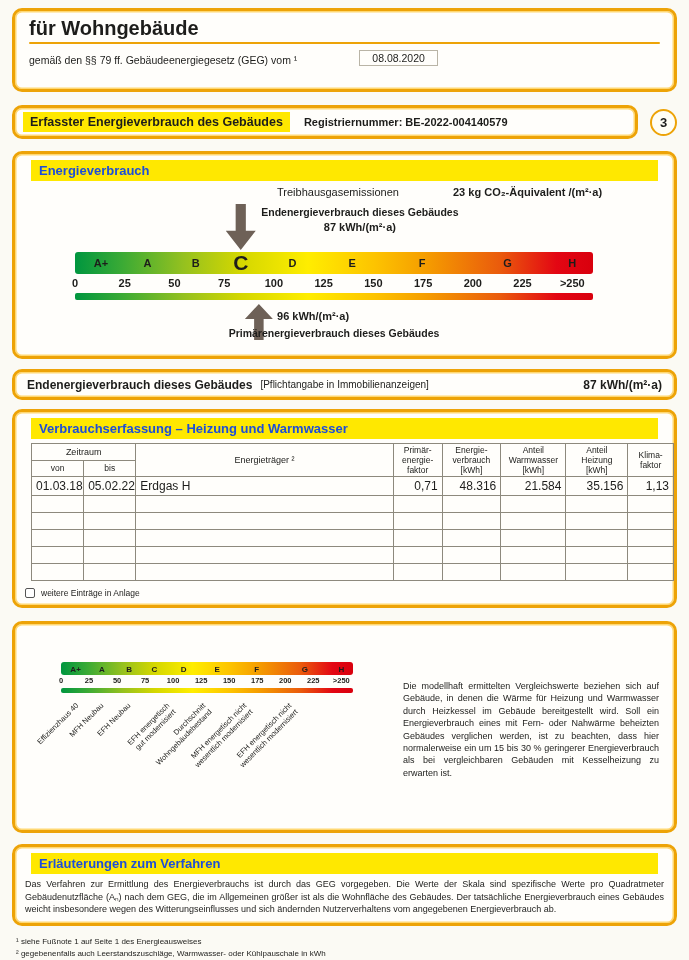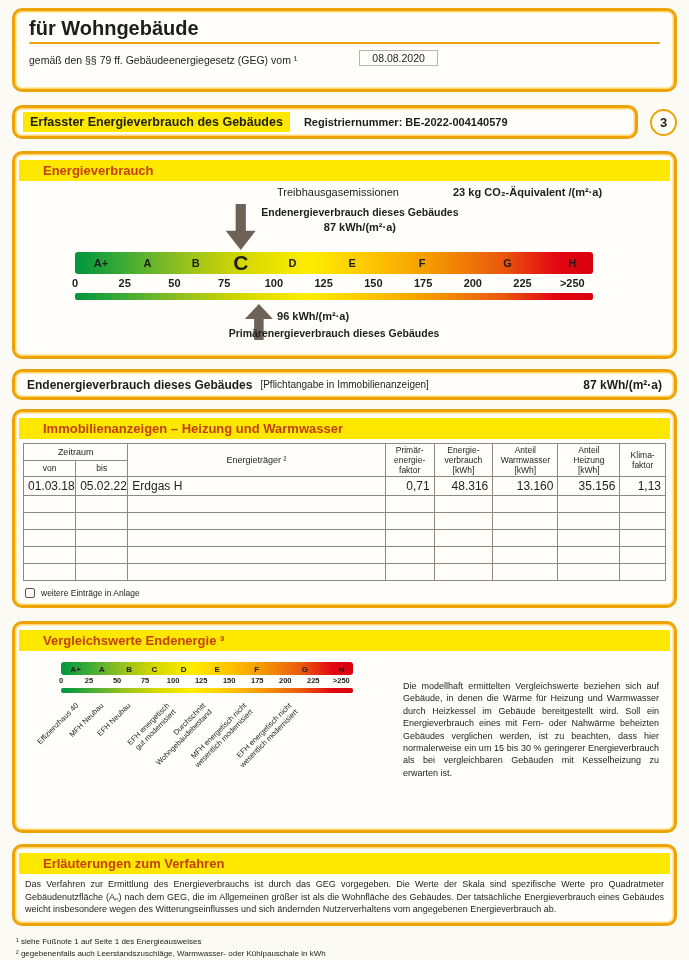--- a/index.html
+++ b/index.html
@@ -32,22 +32,22 @@
   .hl-inline { background: #ffe800; padding: 3px 7px; font-weight: bold; font-size: 12.5px; white-space: nowrap; }
   .reg { font-weight: bold; font-size: 11px; white-space: nowrap; }
   .page-circle {
     width: 27px; height: 27px; border-radius: 50%;
     border: 2.5px solid #eda307; background: #fffef5;
     display: flex; align-items: center; justify-content: center;
     font-weight: bold; font-size: 13px; flex: 0 0 auto;
   }
 
   .hl-strip {
-    display: block; background: #ffe800; color: #c2410c;
-    font-weight: bold; font-size: 13px; padding: 3px 24px; margin: 6px 4px 4px;
+    display: block; background: #ffe800; color: #1d4ed8;
+    font-weight: bold; font-size: 13px; padding: 3px 8px; margin: 6px 16px 4px;
   }
 
   
   .energy-box { position: relative; margin-top: 12px; height: 208px; }
   .ghg-line { position: absolute; top: 32px; left: 262px; font-size: 11px; font-weight: normal; }
   .ghg-value { position: absolute; top: 32px; left: 438px; font-size: 11px; font-weight: bold; }
   .scale-wrap { position: absolute; left: 60px; top: 98px; width: 518px; }
   .band {
     position: relative; height: 22px; border-radius: 3px;
     background: linear-gradient(to right,
@@ -85,21 +85,21 @@
 
   
   .endbar { margin-top: 10px; height: 31px; display: flex; align-items: center;
     padding: 0 12px; gap: 8px; }
   .endbar-label { font-weight: bold; font-size: 12px; }
   .endbar-note { font-size: 10px; }
   .endbar-value { margin-left: auto; font-weight: bold; font-size: 12px; }
 
   
   .table-box { margin-top: 9px; padding-bottom: 7px; }
-  table { border-collapse: collapse; width: calc(100% - 16px); margin: 4px 8px 0; table-layout: fixed; padding-left: 45px; }
+  table { border-collapse: collapse; width: calc(100% - 16px); margin: 4px 16px 0; table-layout: fixed; padding-left: 45px; }
   th, td { border: 1px solid #8d897d; }
   th { font-size: 8.5px; font-weight: normal; text-align: center; padding: 1px 2px; vertical-align: middle; }
   th.big { font-size: 9px; }
   td { font-size: 12px; padding: 2px 4px; height: 17px; }
   td.num { text-align: right; }
   td.ctr { text-align: center; }
   .pre { white-space: pre-line; }
   .chk-row { display: flex; align-items: center; gap: 6px; margin: 7px 10px 0; font-size: 8.5px; }
   .chk { width: 10px; height: 10px; border: 1px solid #555; background: #fff; border-radius: 2px; }
 
@@ -194,21 +194,21 @@
     </div>
   </div>
 
   <div class="obox endbar">
     <span class="endbar-label">Endenergieverbrauch dieses Gebäudes</span>
     <span class="endbar-note">[Pflichtangabe in Immobilienanzeigen]</span>
     <span class="endbar-value">87 kWh/(m²·a)</span>
   </div>
 
   <div class="obox table-box">
-    <span class="hl-strip">Immobilienanzeigen – Heizung und Warmwasser</span>
+    <span class="hl-strip">Verbrauchserfassung – Heizung und Warmwasser</span>
     <table>
       <colgroup>
         <col style="width:8%">
           <col style="width:8%">
           <col style="width:39.5%">
           <col style="width:7.5%">
         <col style="width:9%">
           <col style="width:10%">
           <col style="width:9.5%">
           <col style="width:7%">
@@ -237,21 +237,21 @@
           <th>bis</th>
         </tr>
       </thead>
       <tbody>
         <tr>
           <td class="ctr">01.03.18</td>
           <td class="ctr">05.02.22</td>
           <td>Erdgas H</td>
           <td class="num">0,71</td>
           <td class="num">48.316</td>
-          <td class="num">13.160</td>
+          <td class="num">21.584</td>
           <td class="num">35.156</td>
           <td class="num">1,13</td>
         </tr>
         <tr>
             <td></td>
             <td></td>
             <td></td>
             <td></td>
             <td></td>
             <td></td>
@@ -300,21 +300,20 @@
           </tr>
       </tbody>
     </table>
     <div class="chk-row">
       <span class="chk"></span>
       <span>weitere Einträge in Anlage</span>
     </div>
   </div>
 
   <div class="obox cmp-box">
-    <span class="hl-strip">Vergleichswerte Endenergie ³</span>
 
     <div class="cmp-scale">
       <div class="band cmp-band">
         <span class="cls" style="left:5%">A+</span>
         <span class="cls" style="left:14%">A</span>
         <span class="cls" style="left:23.3%">B</span>
         <span class="cls" style="left:32%">C</span>
         <span class="cls" style="left:42%">D</span>
         <span class="cls" style="left:53.5%">E</span>
         <span class="cls" style="left:67%">F</span>

